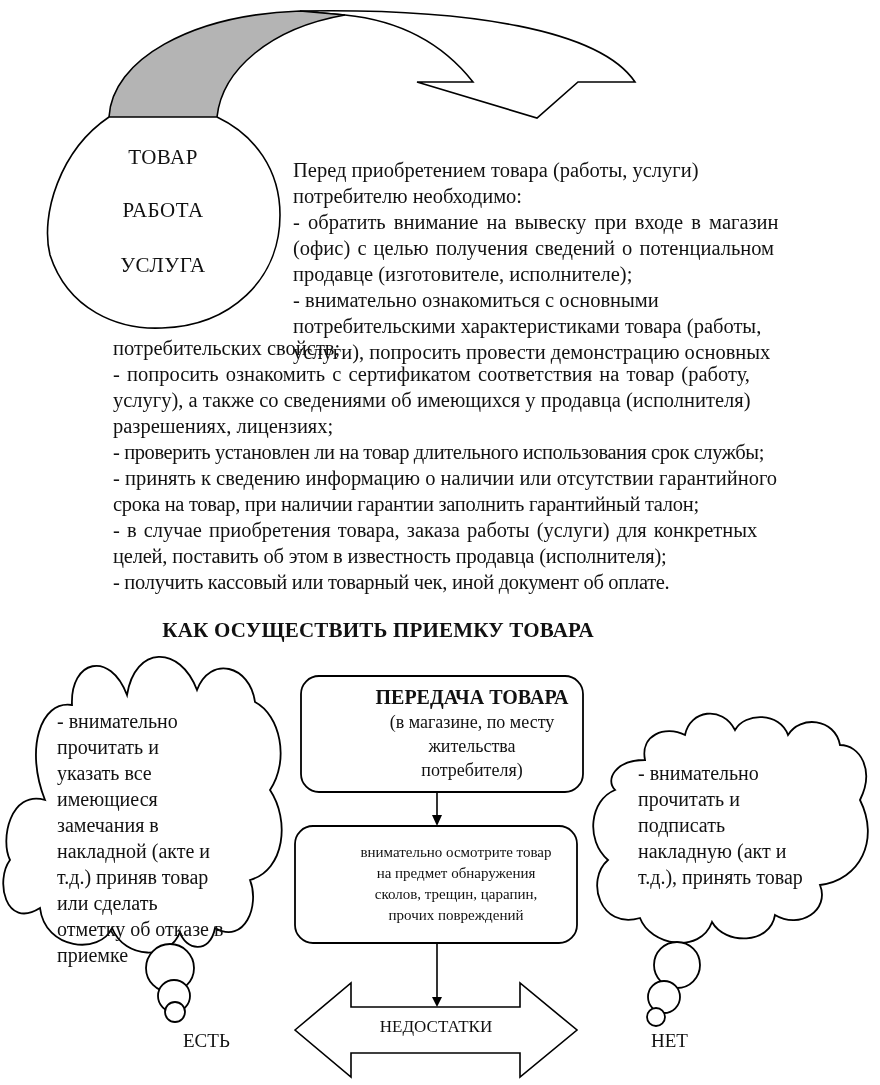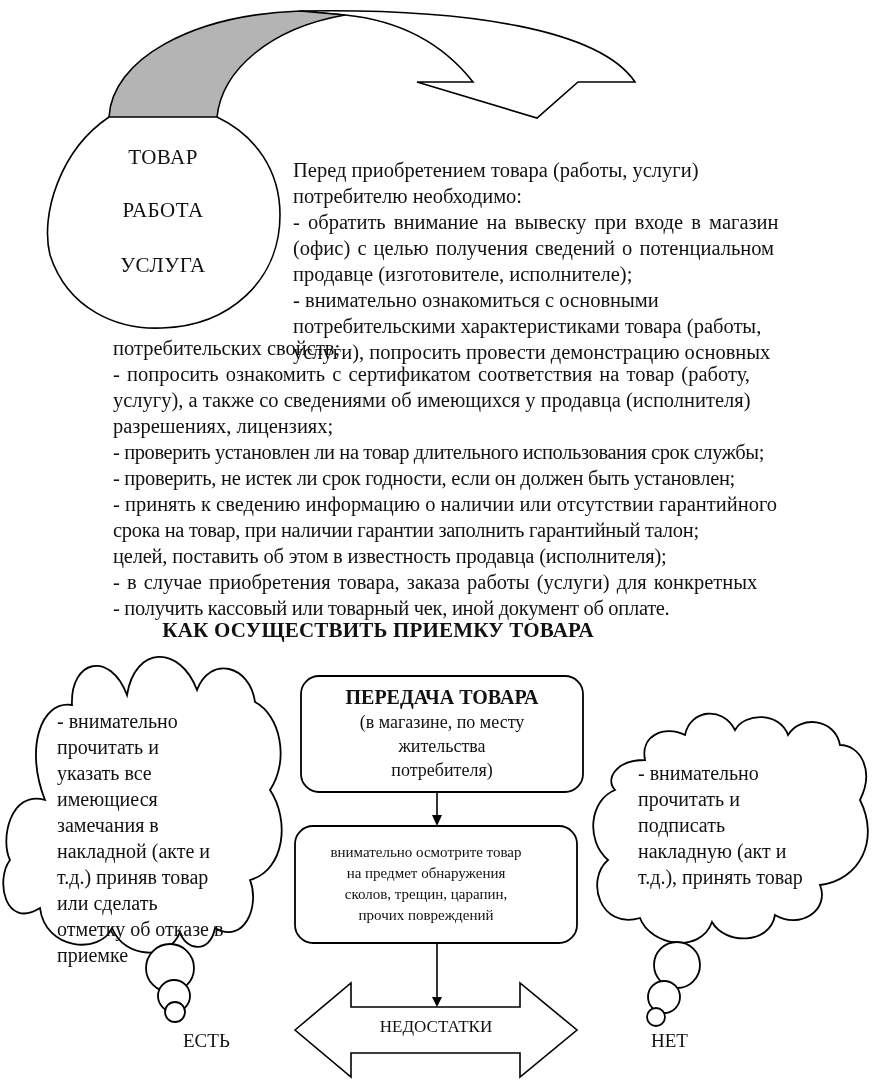--- a/index.html
+++ b/index.html
@@ -6,21 +6,21 @@
   body { width: 880px; height: 1085px; position: relative; overflow: hidden;
          font-family: "Liberation Serif", "DejaVu Serif", serif; color: #111; }
   svg.shapes { position: absolute; left: 0; top: 0; }
   .circle-word { position: absolute; width: 160px; text-align: center; font-size: 21px; letter-spacing: 0.5px; }
   .para { position: absolute; font-size: 20.5px; line-height: 26px; text-align: justify; text-align-last: left; }
   .para .line { display: block; white-space: nowrap; }
   .justify { display: flex; justify-content: space-between; }
   .heading { position: absolute; left: 0; width: 756px; top: 618px; text-align: center;
              font-weight: bold; font-size: 21px; letter-spacing: 0.2px; }
   .cloud-text { position: absolute; font-size: 20px; line-height: 26px; white-space: nowrap; }
-  .box-text { position: absolute; text-align: center; }
+  .box-text { position: absolute; text-align: center; padding-left: 30px; }
   .box1-title { font-weight: bold; font-size: 20px; line-height: 26px; }
   .box1-sub { font-size: 18px; line-height: 24px; }
   .box2-text { font-size: 15px; line-height: 21px; }
   .label { position: absolute; font-size: 19px; }
 </style>
 </head>
 <body>
 
 <svg class="shapes" width="880" height="1085" viewBox="0 0 880 1085">
 
@@ -118,25 +118,24 @@
     <span>основных</span>
   </span>
 </div>
 
 <div class="para" style="left:113px; top:335px; width:753px;">
   <span class="line">потребительских свойств;</span>
   <span class="line" style="word-spacing:2px;">- попросить ознакомить с сертификатом соответствия на товар (работу,</span>
   <span class="line">услугу), а также со сведениями об имеющихся у продавца (исполнителя)</span>
   <span class="line">разрешениях, лицензиях;</span>
   <span class="line" style="letter-spacing:-0.4px;">- проверить установлен ли на товар длительного использования срок службы;</span>
-  <span class="line" style="letter-spacing:-0.3px;">- проверить, не истек ли срок годности, если он должен быть установлен;</span>
   <span class="line">- принять к сведению информацию о наличии или отсутствии гарантийного</span>
   <span class="line" style="letter-spacing:-0.3px;">срока на товар, при наличии гарантии заполнить гарантийный талон;</span>
+  <span class="line" style="word-spacing:2px;">- в случае приобретения товара, заказа работы (услуги) для конкретных</span>
   <span class="line" style="letter-spacing:-0.2px;">целей, поставить об этом в известность продавца (исполнителя);</span>
-  <span class="line" style="word-spacing:2px;">- в случае приобретения товара, заказа работы (услуги) для конкретных</span>
   <span class="line" style="letter-spacing:-0.3px;">- получить кассовый или товарный чек, иной документ об оплате.</span>
 </div>
 
 <div class="heading">КАК ОСУЩЕСТВИТЬ ПРИЕМКУ ТОВАРА</div>
 
 <div class="box-text" style="left:301px; top:684px; width:282px;">
   <div class="box1-title">ПЕРЕДАЧА ТОВАРА</div>
   <div class="box1-sub">(в магазине, по месту</div>
   <div class="box1-sub">жительства</div>
   <div class="box1-sub">потребителя)</div>

